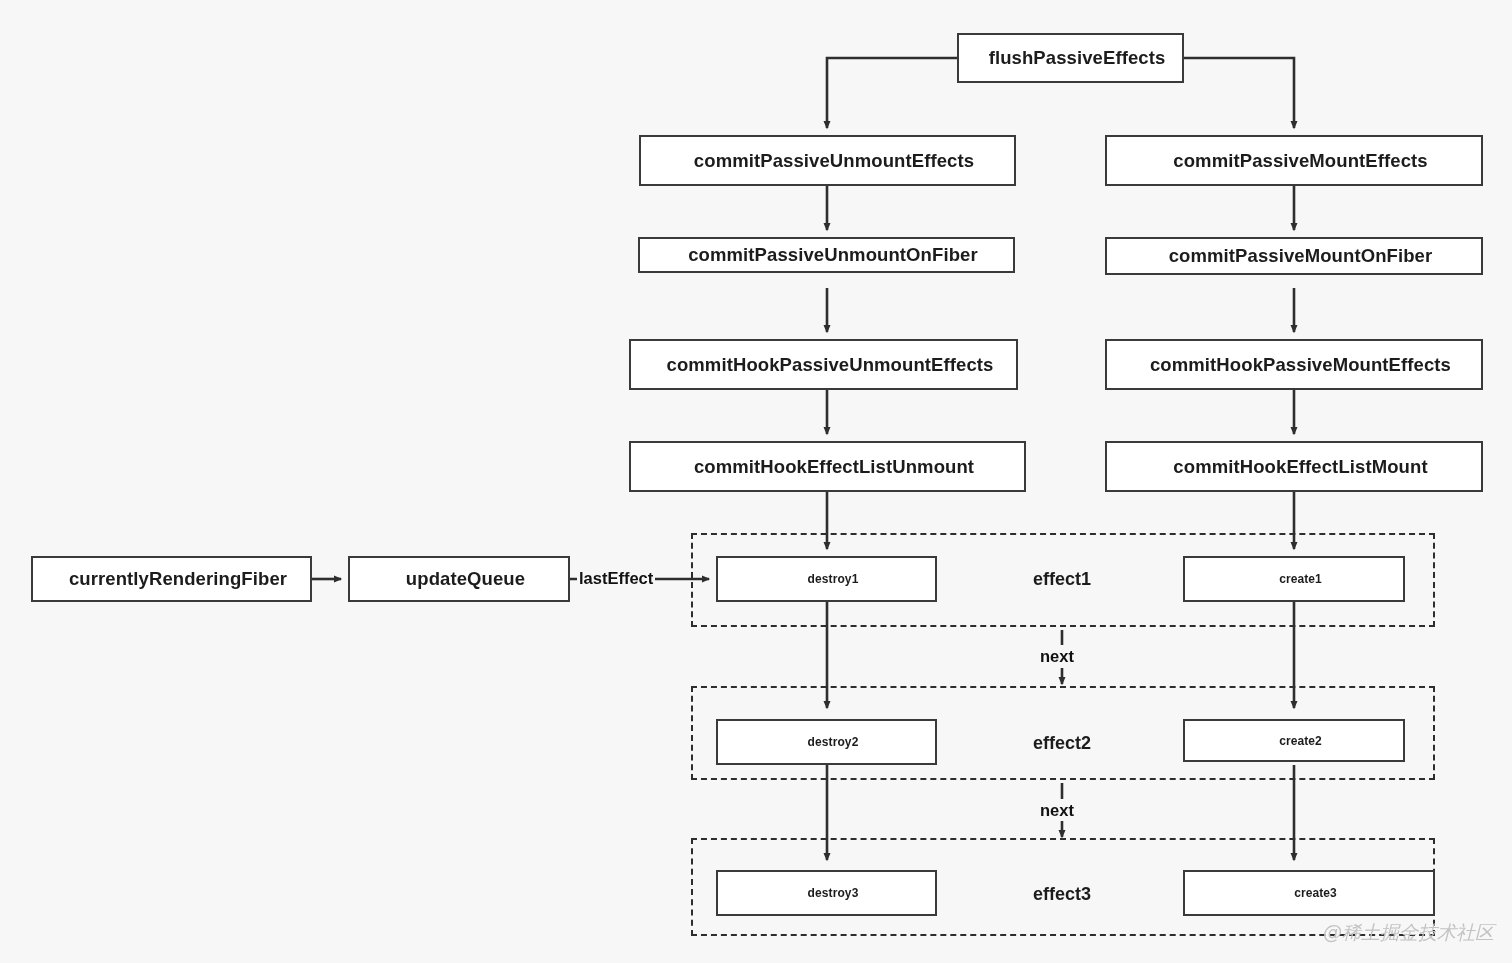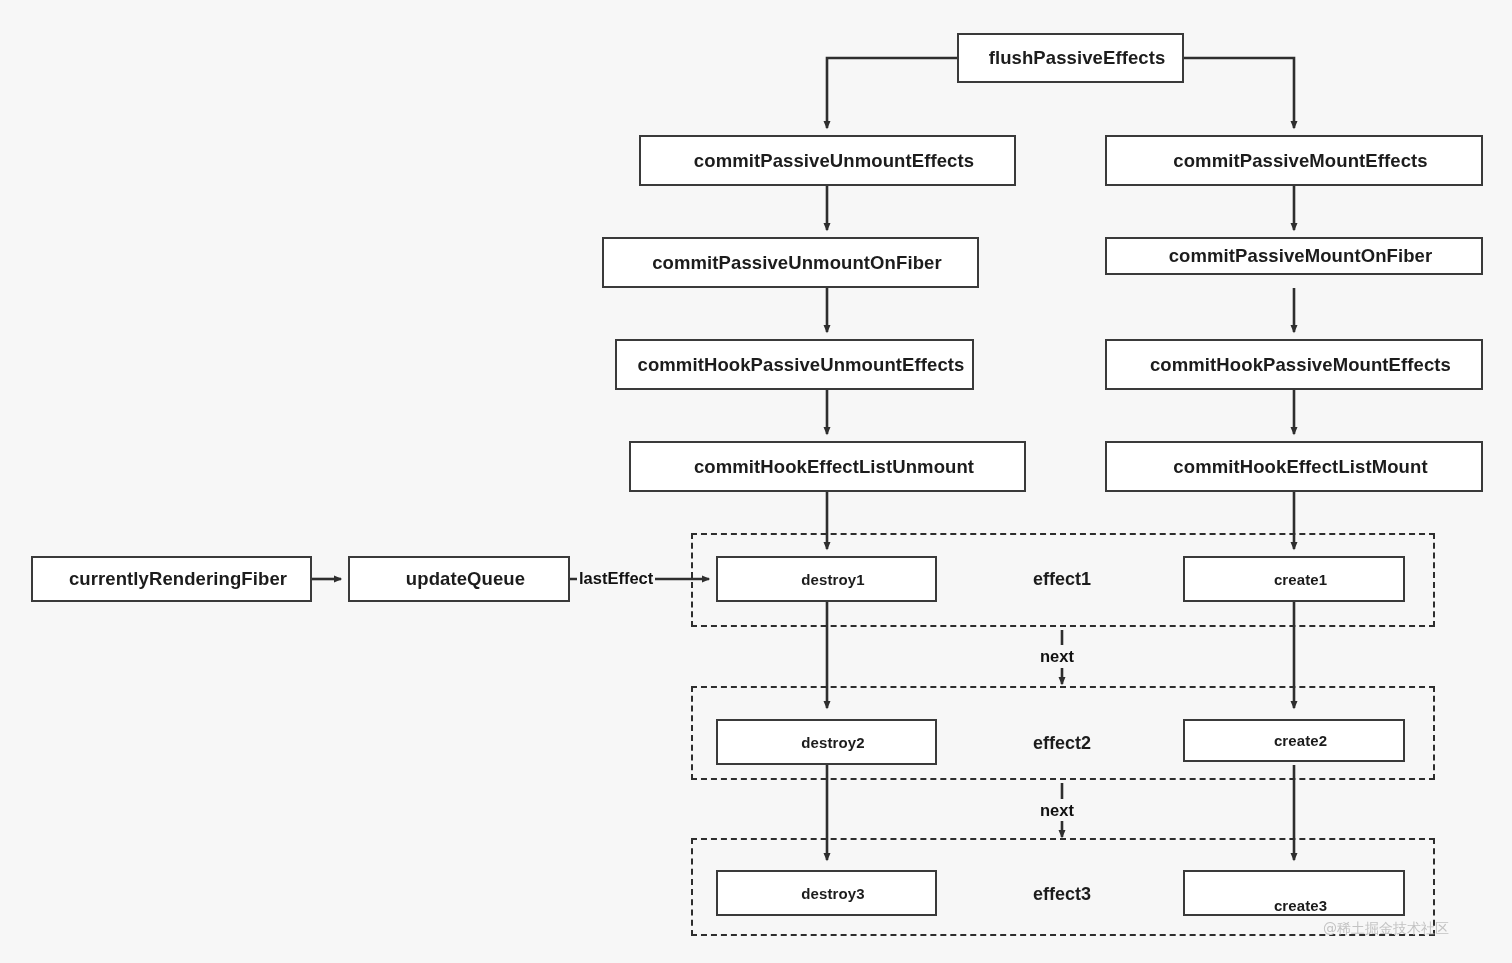--- a/index.html
+++ b/index.html
@@ -25,21 +25,21 @@
     display: flex;
     align-items: center;
     justify-content: center;
     font-weight: bold;
     color: #1c1c1c;
     letter-spacing: 0.1px;
     white-space: nowrap;
     padding-left: 13px;
   }
   .node.t18 { font-size: 18.5px; }
-  .node.t17 { font-size: 15px; }
+  .node.t17 { font-size: 12px; }
 
   .group {
     position: absolute;
     box-sizing: border-box;
     border: 2.5px dashed #2e2e2e;
     background: transparent;
   }
   .grouplabel {
     position: absolute;
     font-size: 18px;
@@ -60,24 +60,25 @@
   svg.wires {
     position: absolute;
     left: 0;
     top: 0;
     width: 1512px;
     height: 963px;
     pointer-events: none;
   }
   .watermark {
     position: absolute;
-    font-size: 14px;
+    font-size: 19px;
     color: #c3c3c3;
     white-space: nowrap;
     font-family: "DejaVu Sans", sans-serif;
+    font-style: italic;
   }
 </style>
 </head>
 <body>
 
 <div id="canvas">
 
   <svg class="wires" viewBox="0 0 1512 963">
     <defs>
       <marker id="arrow" markerWidth="9" markerHeight="9" refX="7.2" refY="3.6" orient="auto" markerUnits="userSpaceOnUse">
@@ -117,24 +118,24 @@
     </g>
   </svg>
 
   <div class="node t18" style="left:957px; top:33px; width:227px; height:50px;">
     <span>flushPassiveEffects</span>
   </div>
 
   <div class="node t18" style="left:639px; top:135px; width:377px; height:51px;">
     <span>commitPassiveUnmountEffects</span>
   </div>
-  <div class="node t18" style="left:602px; top:237px; width:377px; height:51px;">
+  <div class="node t18" style="left:638px; top:237px; width:377px; height:36px;">
     <span>commitPassiveUnmountOnFiber</span>
   </div>
-  <div class="node t18" style="left:615px; top:339px; width:359px; height:51px;">
+  <div class="node t18" style="left:629px; top:339px; width:389px; height:51px;">
     <span>commitHookPassiveUnmountEffects</span>
   </div>
   <div class="node t18" style="left:629px; top:441px; width:397px; height:51px;">
     <span>commitHookEffectListUnmount</span>
   </div>
 
   <div class="node t18" style="left:1105px; top:135px; width:378px; height:51px;">
     <span>commitPassiveMountEffects</span>
   </div>
   <div class="node t18" style="left:1105px; top:237px; width:378px; height:38px;">
@@ -176,21 +177,21 @@
     <span>create2</span>
   </div>
 
   <div class="group" style="left:691px; top:838px; width:744px; height:98px;"></div>
   <div class="node t17" style="left:716px; top:870px; width:221px; height:46px;">
     <span>destroy3</span>
   </div>
   <div class="grouplabel" style="left:962px; top:884px; width:200px;">
     <span>effect3</span>
   </div>
-  <div class="node t17" style="left:1183px; top:870px; width:222px; height:46px;align-items:flex-end;">
+  <div class="node t17" style="left:1183px; top:870px; width:252px; height:46px;">
     <span>create3</span>
   </div>
 
   <div class="edgelabel" style="left:577px; top:569px;">
     <span>lastEffect</span>
   </div>
   <div class="edgelabel" style="left:1038px; top:647px;">
     <span>next</span>
   </div>
   <div class="edgelabel" style="left:1038px; top:801px;">

